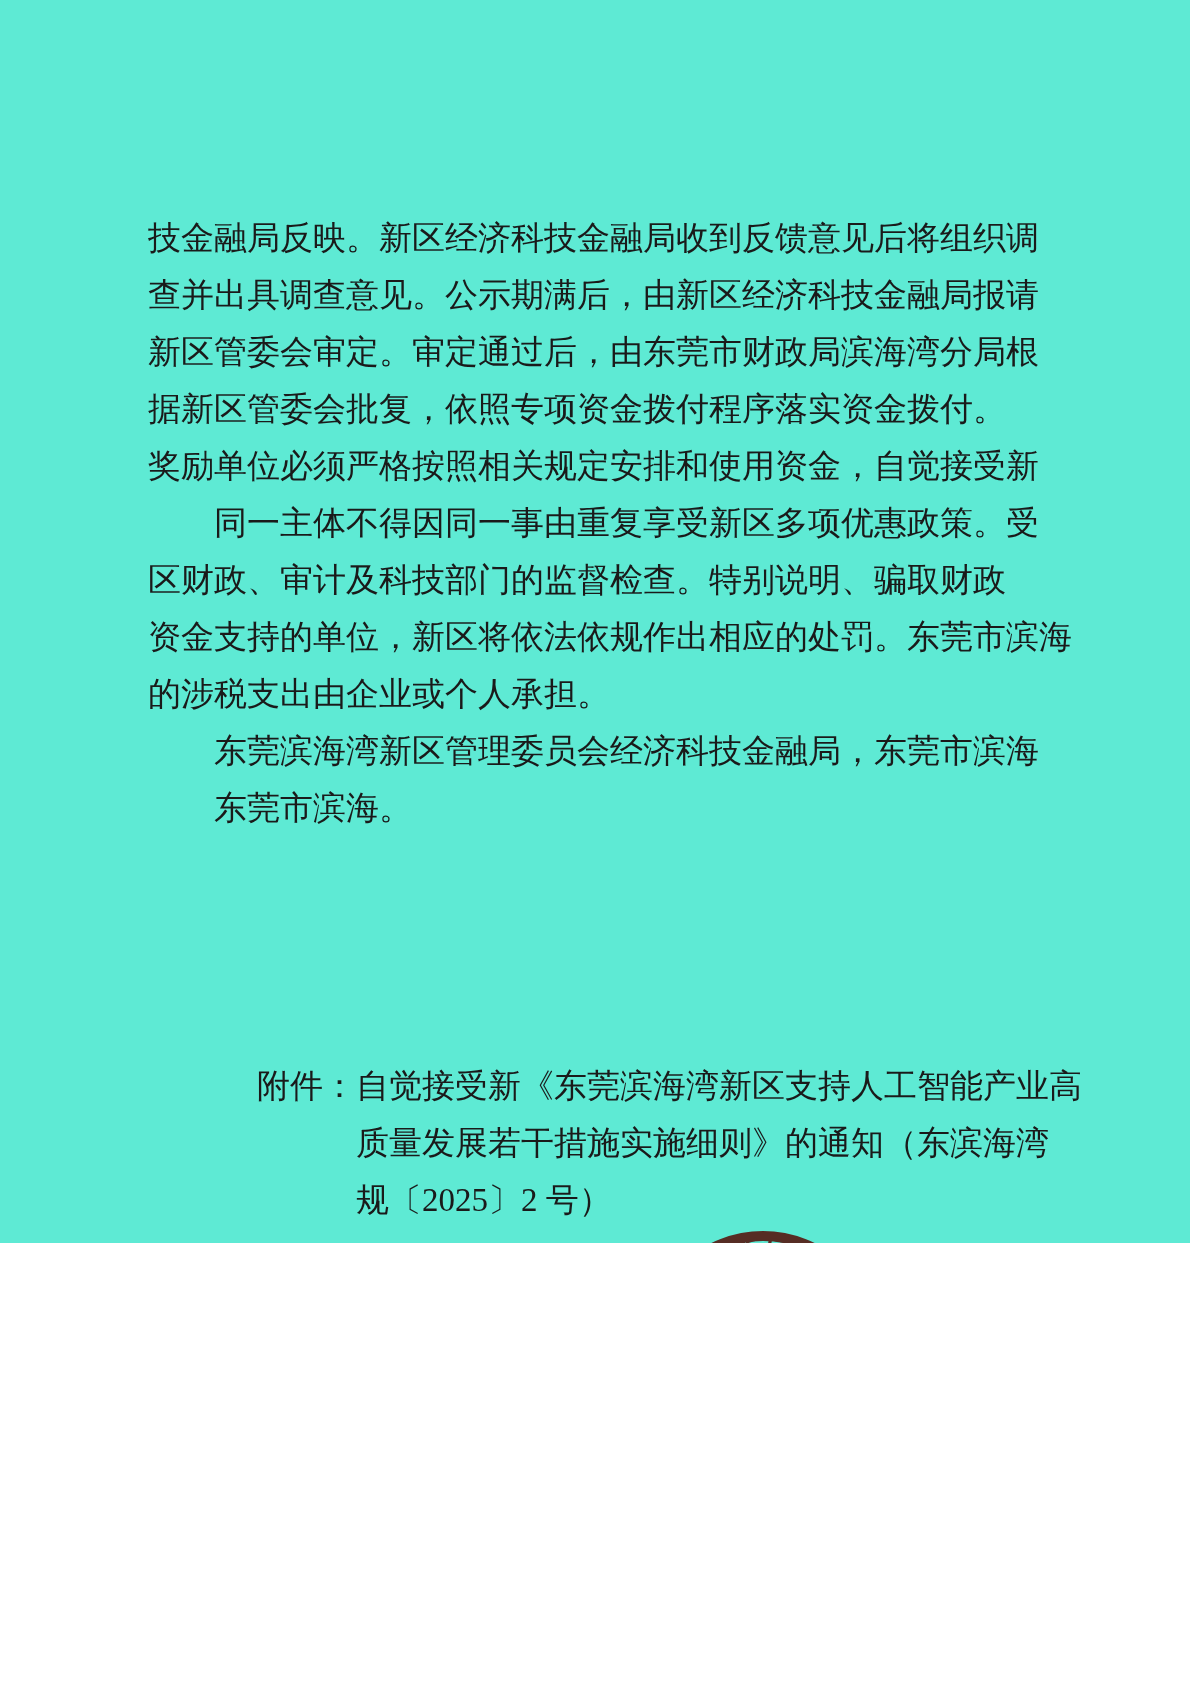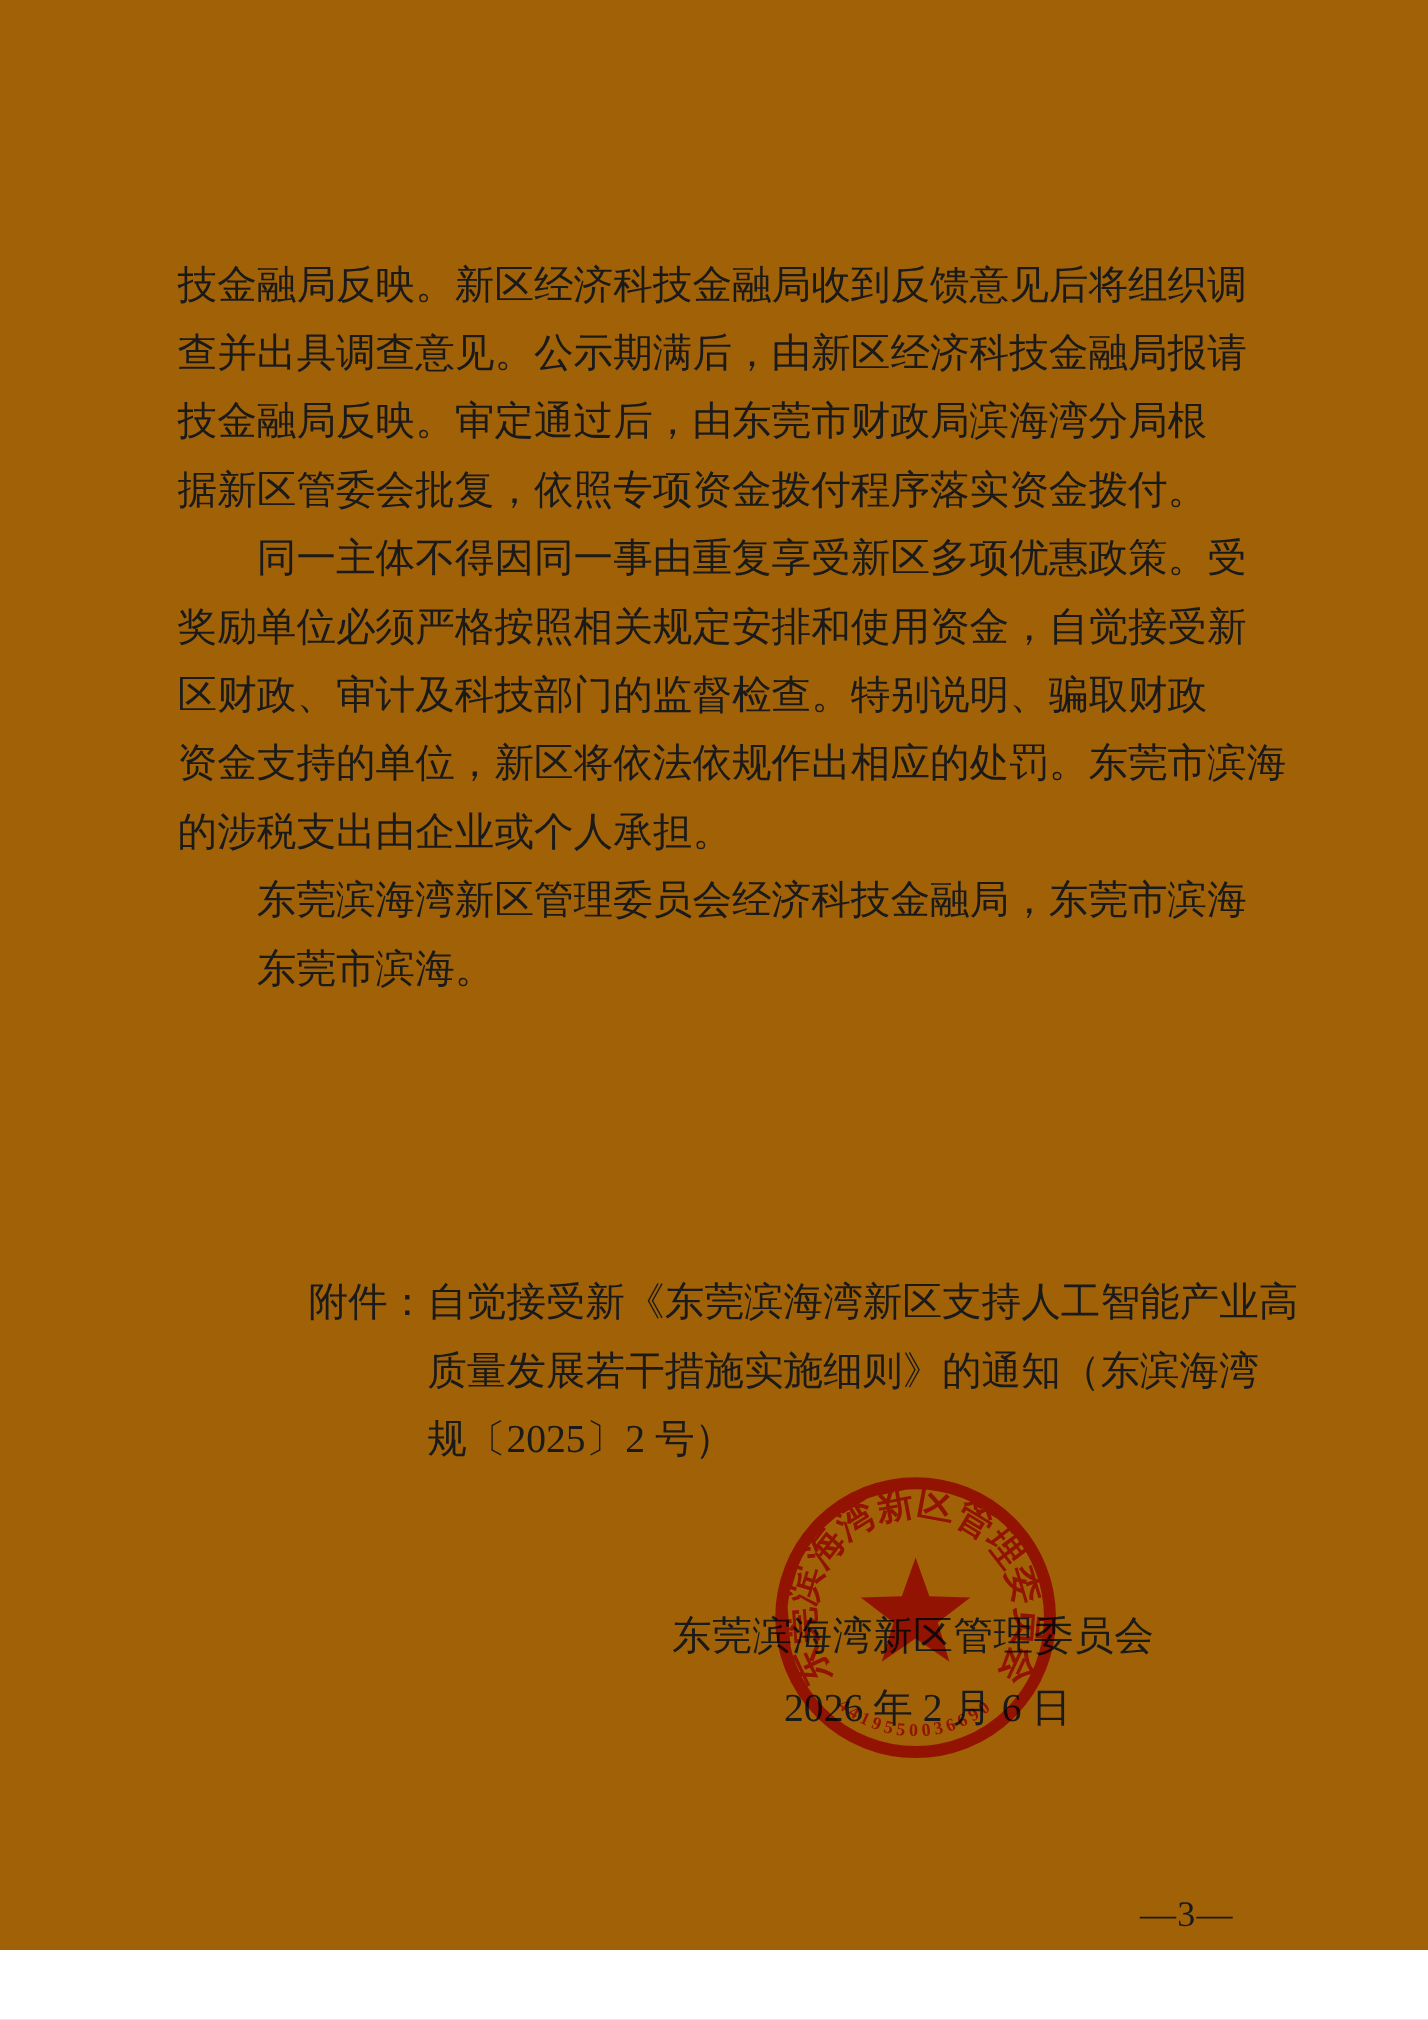--- a/index.html
+++ b/index.html
@@ -1,21 +1,21 @@
 <!DOCTYPE html>
 <html><head>
 <meta charset="utf-8">
 <style>
   * { margin: 0; padding: 0; box-sizing: border-box; }
   html, body { background: #ffffff; }
   .page {
     position: relative;
     width: 1190px;
-    height: 1625px;
-    background: #a16207;
+    height: 1243px;
+    background: #5eead4;
     overflow: hidden;
     font-family: "Liberation Serif", serif;
     color: #1a1a1a;
   }
   .body-text {
     position: absolute;
     left: 148px;
     top: 210px;
     width: 864px;
   }
@@ -95,24 +95,24 @@
   }
 </style>
 </head>
 <body>
 
 <div class="page">
 
   <div class="body-text">
     <div class="line cont">技金融局反映。新区经济科技金融局收到反馈意见后将组织调</div>
     <div class="line cont">查并出具调查意见。公示期满后，由新区经济科技金融局报请</div>
-    <div class="line cont">技金融局反映。审定通过后，由东莞市财政局滨海湾分局根</div>
+    <div class="line cont">新区管委会审定。审定通过后，由东莞市财政局滨海湾分局根</div>
     <div class="line cont">据新区管委会批复，依照专项资金拨付程序落实资金拨付。</div>
+    <div class="line cont">奖励单位必须严格按照相关规定安排和使用资金，自觉接受新</div>
     <div class="line indent">同一主体不得因同一事由重复享受新区多项优惠政策。受</div>
-    <div class="line cont">奖励单位必须严格按照相关规定安排和使用资金，自觉接受新</div>
     <div class="line cont">区财政、审计及科技部门的监督检查。特别说明、骗取财政</div>
     <div class="line cont">资金支持的单位，新区将依法依规作出相应的处罚。东莞市滨海</div>
     <div class="line cont">的涉税支出由企业或个人承担。</div>
     <div class="line indent">东莞滨海湾新区管理委员会经济科技金融局，东莞市滨海</div>
     <div class="line indent">东莞市滨海。</div>
   </div>
 
   <div class="attach">
     <div class="line first"><span class="attach-label">附件：</span><span>自觉接受新《东莞滨海湾新区支持人工智能产业高</span></div>
     <div class="line rest">质量发展若干措施实施细则》的通知（东滨海湾</div>

